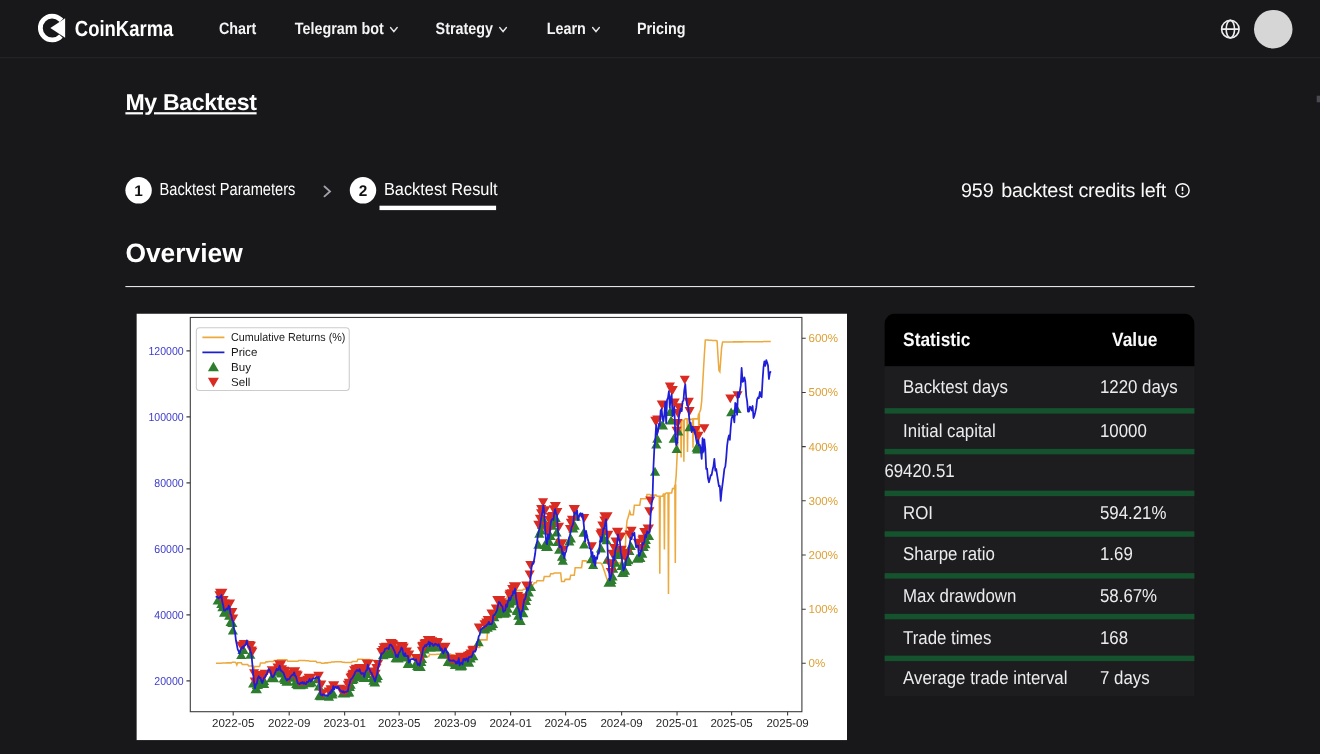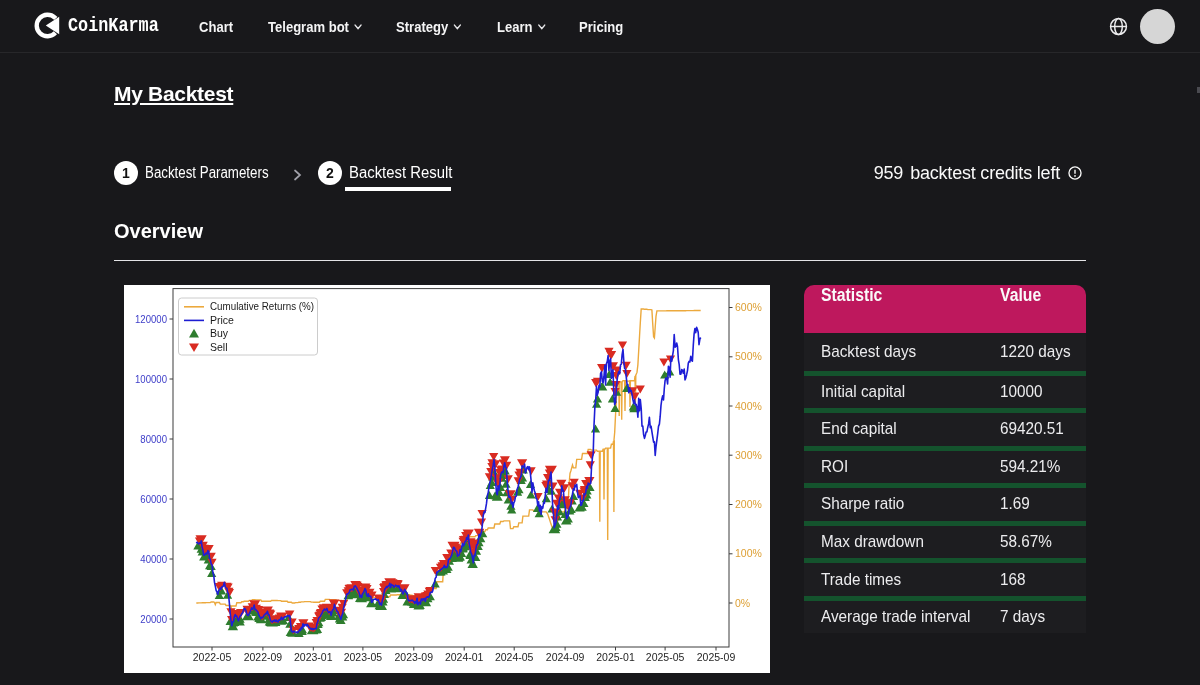--- a/index.html
+++ b/index.html
@@ -1,41 +1,41 @@
 <!DOCTYPE html>
 <html><head>
 <meta charset="utf-8">
 <title>CoinKarma</title>
 <style>
   * { margin:0; padding:0; box-sizing:border-box; }
   html,body { width:1200px; height:685px; overflow:hidden; }
   body { background:#18181b; font-family:"Liberation Sans",sans-serif; color:#fafafa; position:relative; }
   header { height:53px; border-bottom:1px solid #27272a; position:relative; }
-  .logo { position:absolute; left:34px; top:12px; display:flex; align-items:center;font-family:Liberation Mono, monospace; }
+  .logo { position:absolute; left:34px; top:12px; display:flex; align-items:flex-end; }
   .logo b { font-size:20px; font-weight:700; color:#fff; display:inline-block; transform:scaleX(0.84); transform-origin:left center; margin-left:7px; white-space:nowrap; }
   .it { position:absolute; top:0; height:53px; display:flex; align-items:center; font-size:15px; font-weight:600; color:#f4f4f5; transform:scaleX(0.87); transform-origin:left center; white-space:nowrap; }
   .it svg.chev { margin-left:6px; }
   .hdr-right { position:absolute; right:25px; top:0; height:53px; display:flex; align-items:center; gap:12px; }
   .avatar { width:35px; height:35px; border-radius:50%; background:#d6d6d6; }
   .content { width:972px; margin:0 auto; position:relative; }
   h1.title { font-size:21px; font-weight:700; margin-top:28px; color:#fff; line-height:26px; letter-spacing:-0.3px;text-decoration:underline; }
   .steprow { margin-top:54px; height:24px; position:relative; }
   .stepc { position:absolute; top:0; width:24px; height:24px; border-radius:50%; background:#fff; color:#111; font-size:14px; font-weight:700; display:flex; align-items:center; justify-content:center; }
   .steplab { position:absolute; top:0; height:24px; display:flex; align-items:center; font-size:16px; font-weight:500; color:#fff; transform:scaleX(0.93); transform-origin:left center; white-space:nowrap; }
   .ul { position:absolute; left:231px; top:26px; height:4px; width:106px; background:#fff; }
   .sep { position:absolute; left:179px; top:6px; }
   .credits { position:absolute; right:4px; top:0px; display:flex; align-items:center; font-size:18px; letter-spacing:-0.2px; color:#fafafa; height:24px; }
   .credits b { font-weight:400; margin-right:7px; }
   .credits svg { margin-left:8px; }
-  h2.ov { font-size:20px; font-weight:700; margin-top:32px; color:#fff; line-height:28px; }
+  h2.ov { font-size:24px; font-weight:700; margin-top:32px; color:#fff; line-height:28px; }
   .rule { margin-top:15px; height:1px; background:#e4e4e7; }
   .row { display:flex; margin-top:24px; }
   .chartbox { width:646px; height:388px; position:relative; margin-left:10px; }
   .tbl { margin-left:35px; width:282px; height:387px; border-radius:10px; overflow:hidden; font-size:17px; }
-  .tbl .hd { height:48px; background:#be185d; display:flex; font-weight:700; font-size:17.5px; }
+  .tbl .hd { height:48px; background:#000000; display:flex; align-items:center; font-weight:700; font-size:17.5px;gap:11px; }
   .tbl .r { height:37.55px; background:#1d1d20; display:flex; align-items:center; border-top:5px solid #14532d; color:#ececee; }
   .tbl .c1 { padding-left:17px; width:196px; } .tbl i { font-style:normal; display:inline-block; transform:scaleX(0.9); transform-origin:left center; white-space:nowrap; }
   .scrollthumb { position:absolute; right:0; top:87px; width:3px; height:6px; background:#4a4a50; }
 </style>
 </head>
 <body>
 <header>
   <div class="logo">
     <svg width="27" height="27" viewBox="0 0 27 27">
       <circle cx="13.5" cy="13.5" r="10.8" fill="none" stroke="#fff" stroke-width="4.4" stroke-dasharray="51.9 16" transform="rotate(43 13.5 13.5)"></circle>
@@ -168,21 +168,20 @@
         </div>
       <div class="r" style="border-top:none">
           <div class="c1"><i>Backtest days</i></div>
           <div class="cv"><i>1220 days</i></div>
         </div>
       <div class="r">
           <div class="c1"><i>Initial capital</i></div>
           <div class="cv"><i>10000</i></div>
         </div>
       <div class="r">
-          <div class="c1"><i>End capital</i></div>
           <div class="cv"><i>69420.51</i></div>
         </div>
       <div class="r">
           <div class="c1"><i>ROI</i></div>
           <div class="cv"><i>594.21%</i></div>
         </div>
       <div class="r">
           <div class="c1"><i>Sharpe ratio</i></div>
           <div class="cv"><i>1.69</i></div>
         </div>

